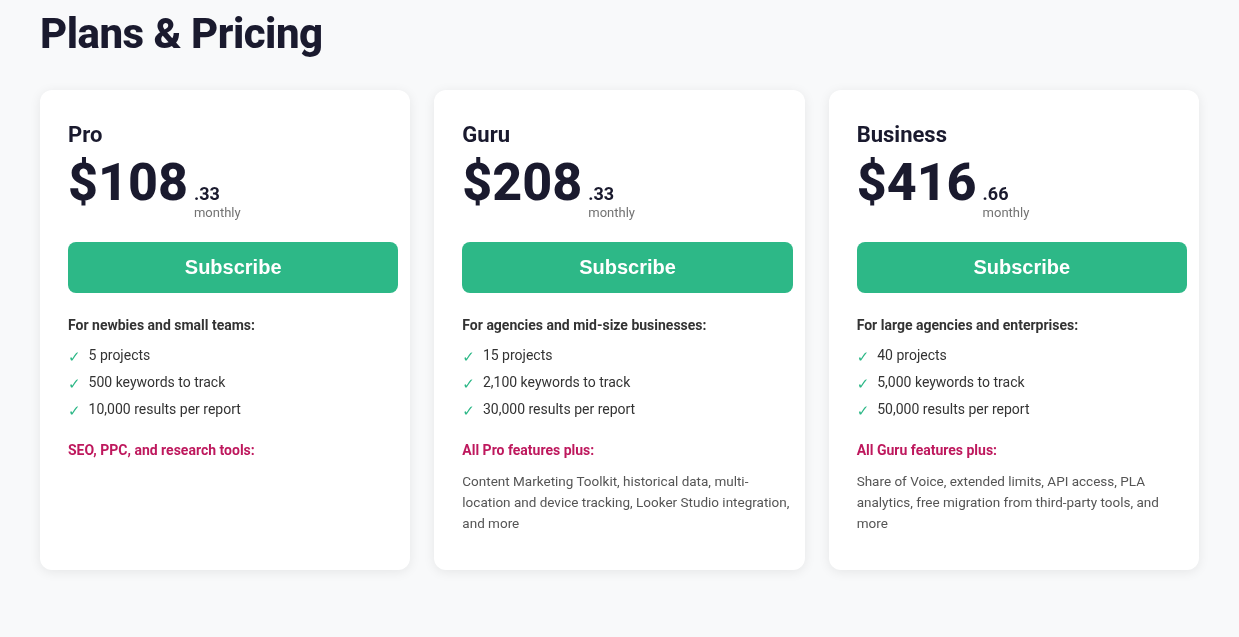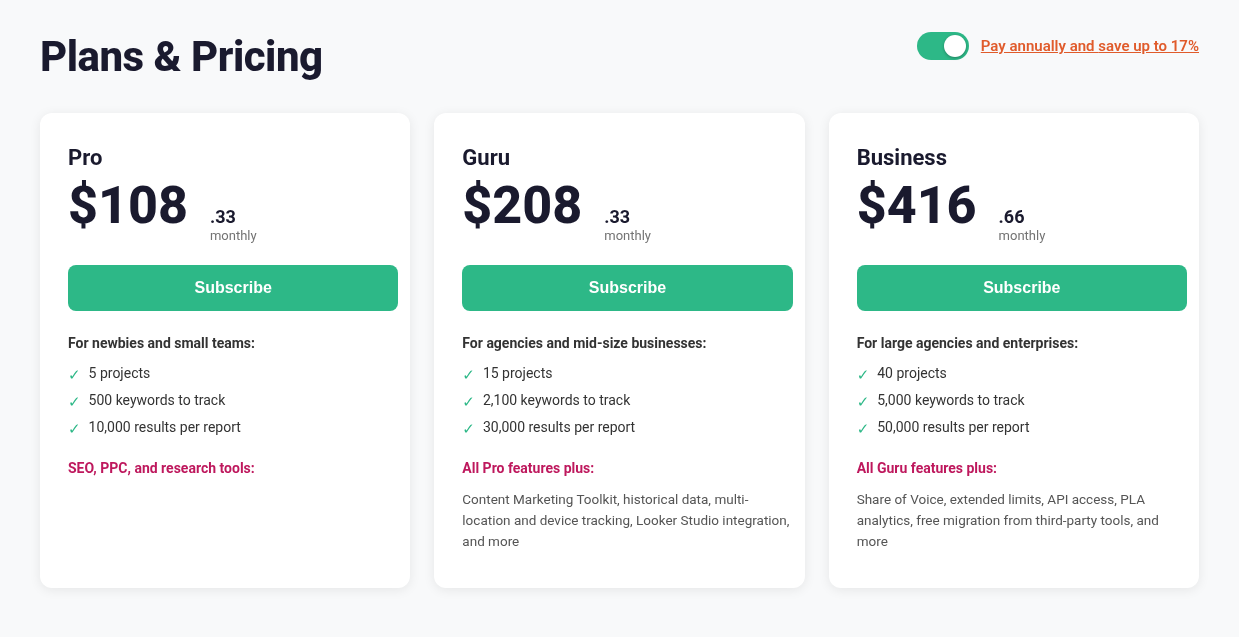--- a/index.html
+++ b/index.html
@@ -4,23 +4,23 @@
   <style>
     * { box-sizing: border-box; margin: 0; padding: 0; }
     body {
       font-family: -apple-system, BlinkMacSystemFont, 'Segoe UI', Roboto, sans-serif;
       background: #f8f9fa;
       min-height: 637px;
       padding: 0 40px 40px 40px;
     }
     .header {
       display: flex;
-      align-items: flex-start;
+      align-items: flex-end;
       justify-content: space-between;
-      padding: 32px 0 32px 0;
+      padding: 9px 0 32px 0;
       gap: 17px;
     }
     .page-title {
       font-size: 42px;
       font-weight: 800;
       color: #1a1a2e;
       letter-spacing: -0.5px;
     }
     .billing-toggle {
       display: flex;
@@ -69,21 +69,21 @@
     }
     .plan-name {
       font-size: 22px;
       font-weight: 700;
       color: #1a1a2e;
       margin-bottom: 10px;
     }
     .price-row {
       display: flex;
       align-items: baseline;
-      gap: 20px;
+      gap: 4px;
       margin-bottom: 22px;
     }
     .price-main {
       font-size: 52px;
       font-weight: 800;
       color: #1a1a2e;
       line-height: 1;
     }
     .price-cents-block {
       display: flex;
@@ -102,21 +102,21 @@
       line-height: 1.2;
     }
     .subscribe-btn {
       display: block;
       width: 100%;
       padding: 14px;
       background: #2db887;
       color: white;
       border: none;
       border-radius: 8px;
-      font-size: 16px;
+      font-size: 20px;
       font-weight: 600;
       cursor: pointer;
       text-align: center;
       margin-bottom: 24px;
     }
     .target-text {
       font-size: 14px;
       color: #333;
       margin-bottom: 14px;
       font-weight: bold;
@@ -149,28 +149,20 @@
       font-size: 13.5px;
       color: #555;
       line-height: 1.55;
     }
   </style>
 </head>
 <body>
 
 <div class="header">
   <h1 class="page-title">Plans &amp; Pricing</h1>
-  <div class="billing-toggle">
-    <div class="toggle-switch">
-      <div class="toggle-knob"></div>
-    </div>
-    <span class="billing-text">
-      <span>Pay annually and </span><span>save up to 17%</span>
-    </span>
-  </div>
 </div>
 
 <div class="cards-container">
 <div class="card">
       <div class="plan-name">Pro</div>
       <div class="price-row">
         <span class="price-main">$108</span>
         <div class="price-cents-block">
           <span class="price-cents">.33</span>
           <span class="price-period">monthly</span>

